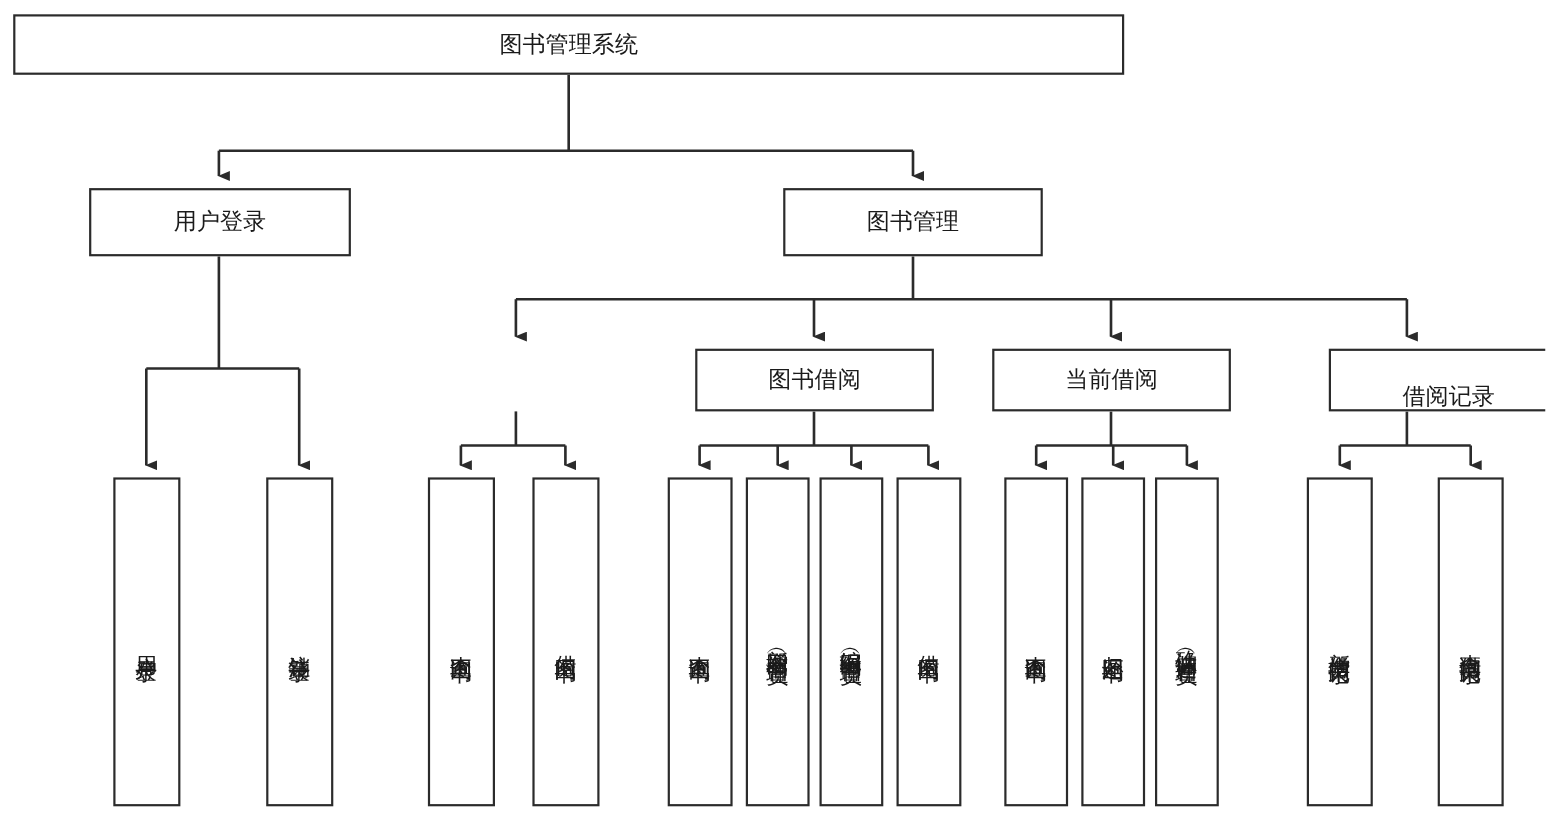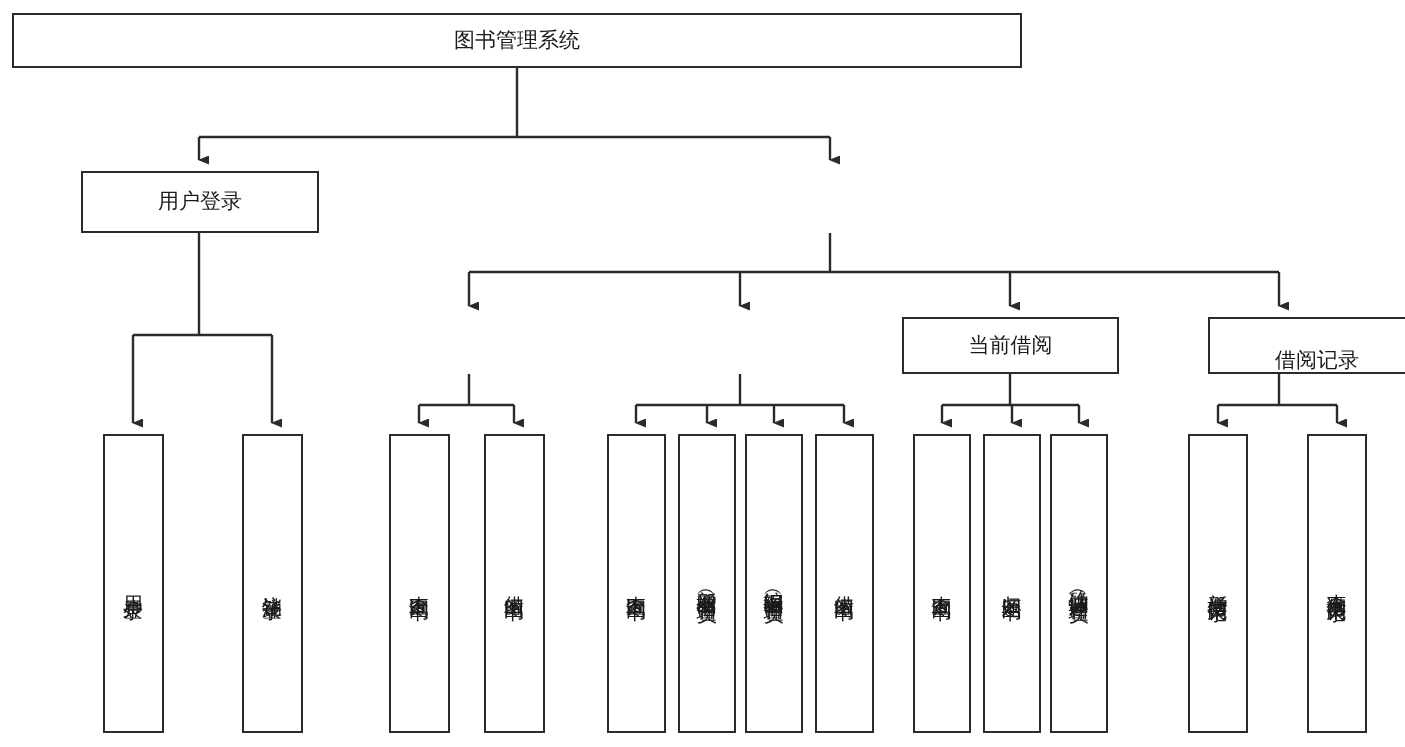--- a/index.html
+++ b/index.html
@@ -116,21 +116,27 @@
     </g>
   </svg>
 
   <div class="node-box" style="left:12px; top:13px; width:1010px; height:55px;">
     <span class="node-label-h">图书管理系统</span>
   </div>
 
   <div class="node-box" style="left:81px; top:171px; width:238px; height:62px;">
     <span class="node-label-h">用户登录</span>
   </div>
+  <div class="node-box" style="left:712px; top:171px; width:236px; height:62px;">
+    <span class="node-label-h">图书管理</span>
+  </div>
 
+  <div class="node-box" style="left:632px; top:317px; width:217px; height:57px;">
+    <span class="node-label-h">图书借阅</span>
+  </div>
   <div class="node-box" style="left:902px; top:317px; width:217px; height:57px;">
     <span class="node-label-h">当前借阅</span>
   </div>
   <div class="node-box" style="left:1208px; top:317px; width:218px; height:57px;align-items:flex-end;">
     <span class="node-label-h">借阅记录</span>
   </div>
 
   <div class="node-box" style="left:103px; top:434px; width:61px; height:299px;">
     <span class="node-label-v">用户登录</span>
   </div>

